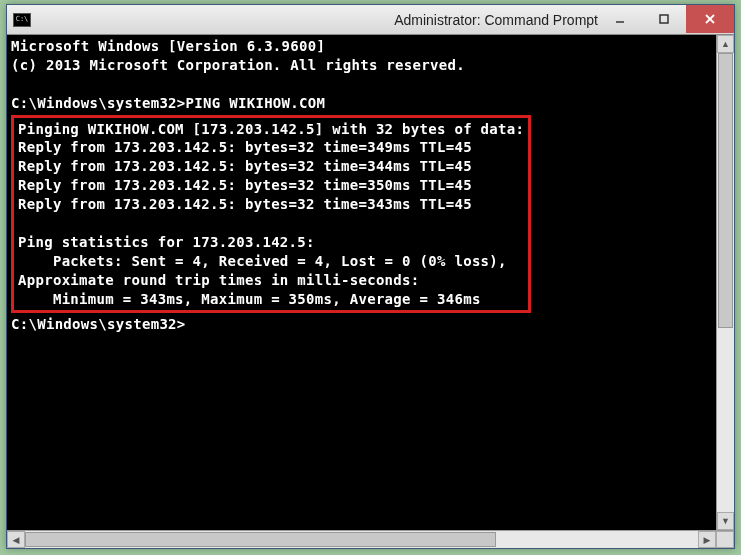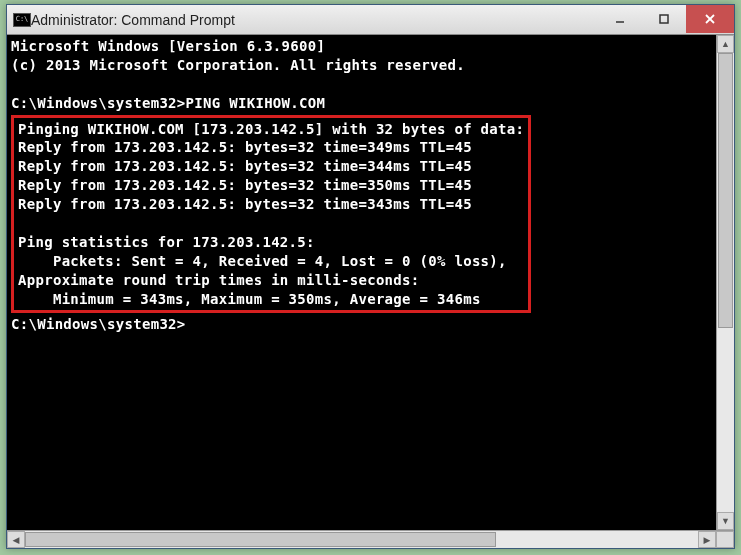--- a/index.html
+++ b/index.html
@@ -38,21 +38,21 @@
       justify-content: center;
     }
     .titlebar-icon-inner {
       color: #ccc;
       font-size: 7px;
       font-family: monospace;
       line-height: 1;
     }
     .titlebar-title {
       flex: 1;
-      text-align: left;
+      text-align: right;
       font-size: 14px;
       color: #222;
     }
     .titlebar-buttons {
       display: flex;
       height: 100%;
     }
     .tb-btn {
       width: 44px;
       height: 28px;

